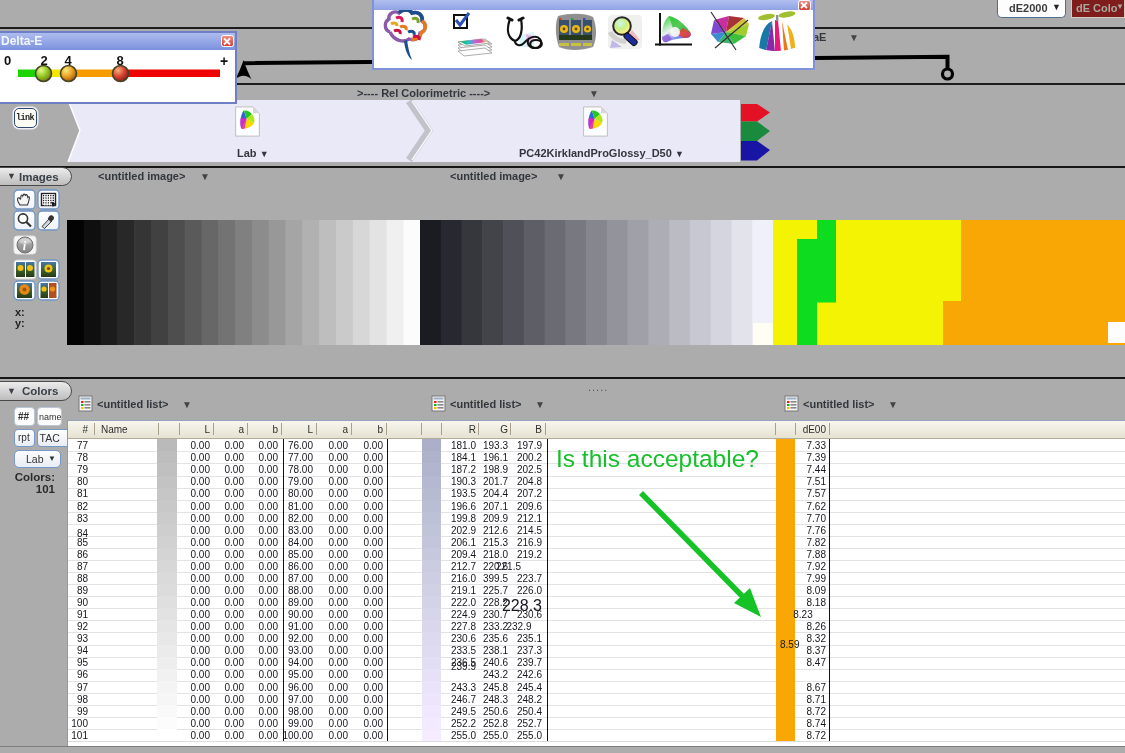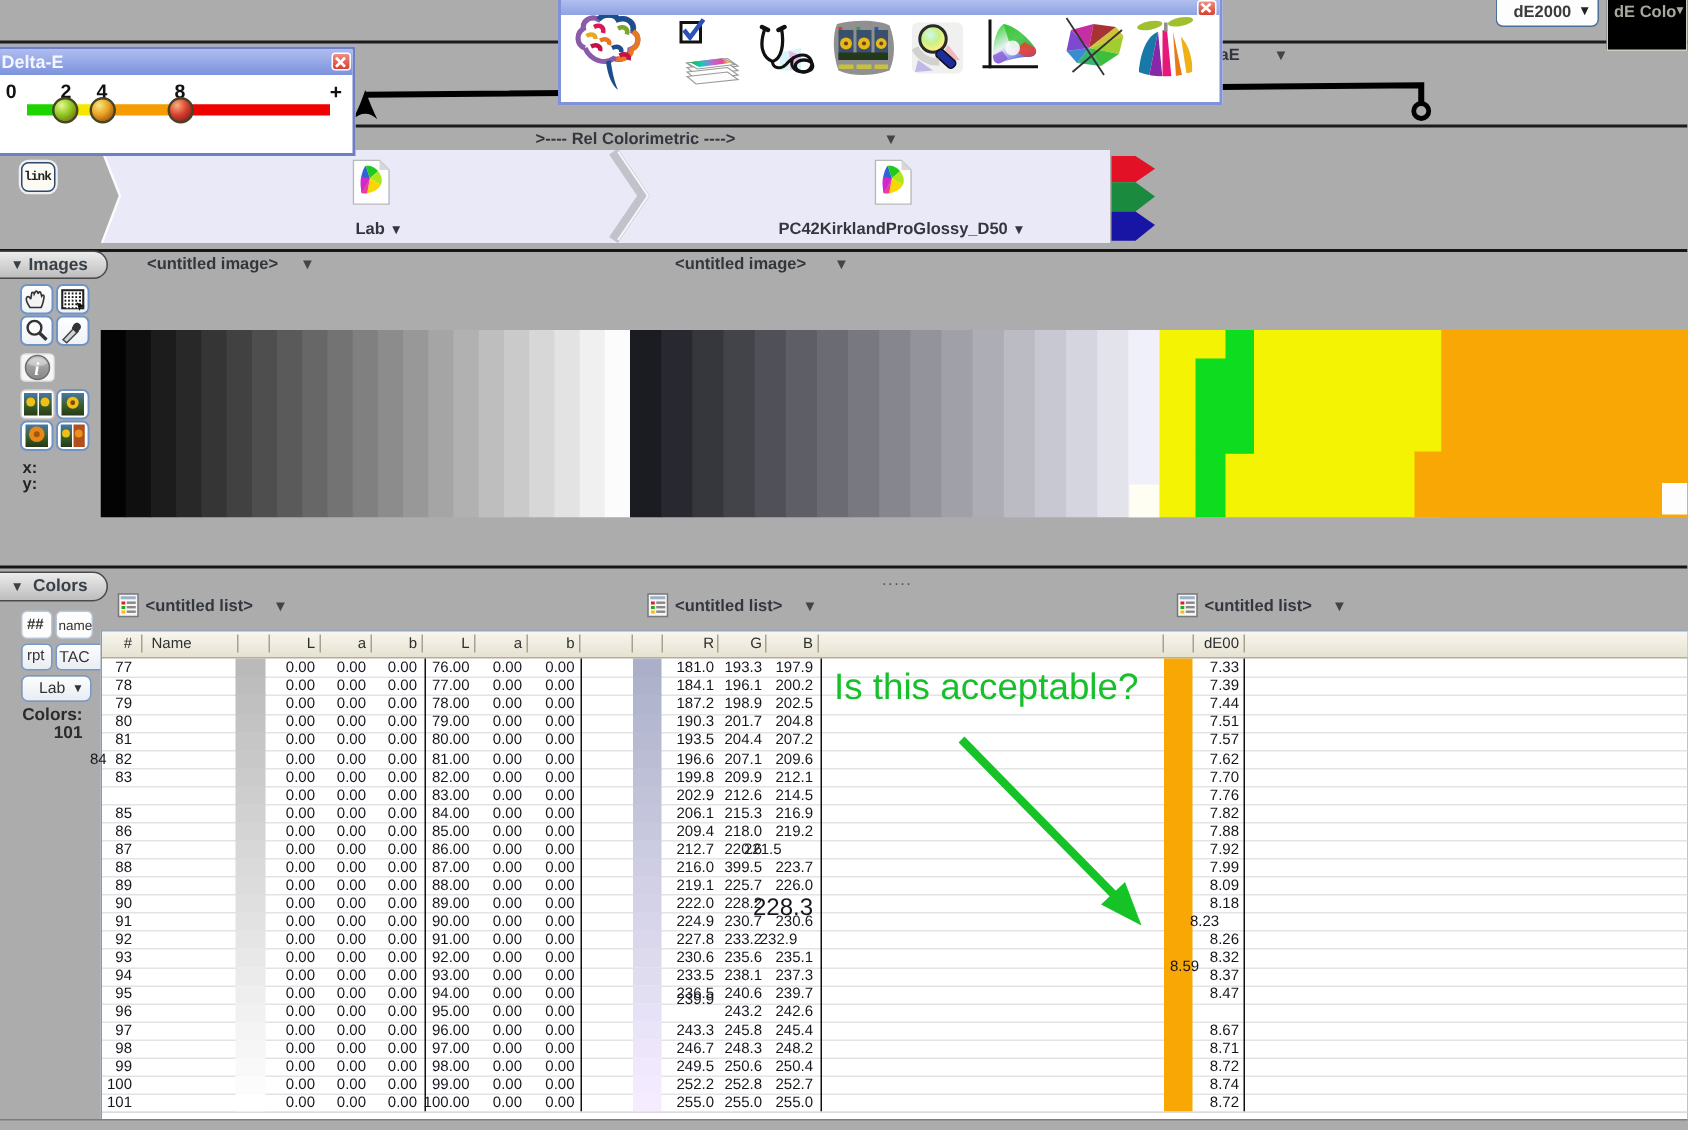--- a/index.html
+++ b/index.html
@@ -11,21 +11,21 @@
 </head>
 <body>
 
 <div class="abs" style="left:0;top:27px;width:1125px;height:2px;background:#1c1c1c;"></div>
 <div class="abs" style="left:0;top:82.5px;width:1125px;height:2px;background:#1c1c1c;"></div>
 
 <div class="abs" style="left:997px;top:0px;width:69px;height:18px;background:#fdfdfd;border:1.5px solid #4c6f96;border-top:none;border-radius:0 0 5px 5px;box-sizing:border-box;">
   <span class="abs" style="left:11px;top:2px;font-size:11px;font-weight:bold;color:#3b3b3b;">dE2000</span>
   <span class="abs" style="left:54px;top:2px;font-size:9px;color:#222;">▼</span>
 </div>
-<div class="abs" style="left:1071px;top:0px;width:54px;height:34px;background:#000000;border:1px solid #cfccc0;border-top:none;box-sizing:border-box;">
+<div class="abs" style="left:1071px;top:0px;width:54px;height:18px;background:#7f1d1d;border:1px solid #cfccc0;border-top:none;box-sizing:border-box;">
   <span class="abs" style="left:4px;top:2px;font-size:11px;font-weight:bold;color:#a8a89e;">dE Colo</span>
   <span class="abs" style="left:44px;top:2px;font-size:8px;color:#a8a89e;">▼</span>
 </div>
 
 <svg class="abs" style="left:0;top:0;" width="1125" height="100">
   <path d="M243.5,63.2 L947.5,56.8 L947.5,68" stroke="#000" stroke-width="4" fill="none"></path>
   <path d="M243.5,60 C240.5,69 237.5,75 235.5,79.5 C240,74.5 247,74.5 251.5,79.5 C249.5,75 246.5,69 243.5,60 Z" fill="#000"></path>
   <circle cx="947.5" cy="74" r="5" fill="#acacac" stroke="#000" stroke-width="3.2"></circle>
 </svg>
 
@@ -449,21 +449,21 @@
 <span class="abs" style="left:164px;top:512.5px;width:46px;text-align:right;font-size:10px;color:#16161e;">0.00</span>
 <span class="abs" style="left:198px;top:512.5px;width:46px;text-align:right;font-size:10px;color:#16161e;">0.00</span>
 <span class="abs" style="left:232px;top:512.5px;width:46px;text-align:right;font-size:10px;color:#16161e;">0.00</span>
 <span class="abs" style="left:267px;top:512.5px;width:46px;text-align:right;font-size:10px;color:#16161e;">82.00</span>
 <span class="abs" style="left:302px;top:512.5px;width:46px;text-align:right;font-size:10px;color:#16161e;">0.00</span>
 <span class="abs" style="left:337px;top:512.5px;width:46px;text-align:right;font-size:10px;color:#16161e;">0.00</span>
 <span class="abs" style="left:430px;top:512.5px;width:46px;text-align:right;font-size:10px;color:#16161e;">199.8</span>
 <span class="abs" style="left:462px;top:512.5px;width:46px;text-align:right;font-size:10px;color:#16161e;">209.9</span>
 <span class="abs" style="left:496px;top:512.5px;width:46px;text-align:right;font-size:10px;color:#16161e;">212.1</span>
 <span class="abs" style="left:780px;top:512.5px;width:46px;text-align:right;font-size:10px;color:#16161e;">7.70</span>
-<span class="abs" style="left:60px;top:501px;width:28px;font-size:10px;color:#16161e;">84</span>
+<span class="abs" style="left:60px;top:528px;width:28px;text-align:right;font-size:10px;color:#16161e;">84</span>
 <span class="abs" style="left:164px;top:524.6px;width:46px;text-align:right;font-size:10px;color:#16161e;">0.00</span>
 <span class="abs" style="left:198px;top:524.6px;width:46px;text-align:right;font-size:10px;color:#16161e;">0.00</span>
 <span class="abs" style="left:232px;top:524.6px;width:46px;text-align:right;font-size:10px;color:#16161e;">0.00</span>
 <span class="abs" style="left:267px;top:524.6px;width:46px;text-align:right;font-size:10px;color:#16161e;">83.00</span>
 <span class="abs" style="left:302px;top:524.6px;width:46px;text-align:right;font-size:10px;color:#16161e;">0.00</span>
 <span class="abs" style="left:337px;top:524.6px;width:46px;text-align:right;font-size:10px;color:#16161e;">0.00</span>
 <span class="abs" style="left:430px;top:524.6px;width:46px;text-align:right;font-size:10px;color:#16161e;">202.9</span>
 <span class="abs" style="left:462px;top:524.6px;width:46px;text-align:right;font-size:10px;color:#16161e;">212.6</span>
 <span class="abs" style="left:496px;top:524.6px;width:46px;text-align:right;font-size:10px;color:#16161e;">214.5</span>
 <span class="abs" style="left:780px;top:524.6px;width:46px;text-align:right;font-size:10px;color:#16161e;">7.76</span>

